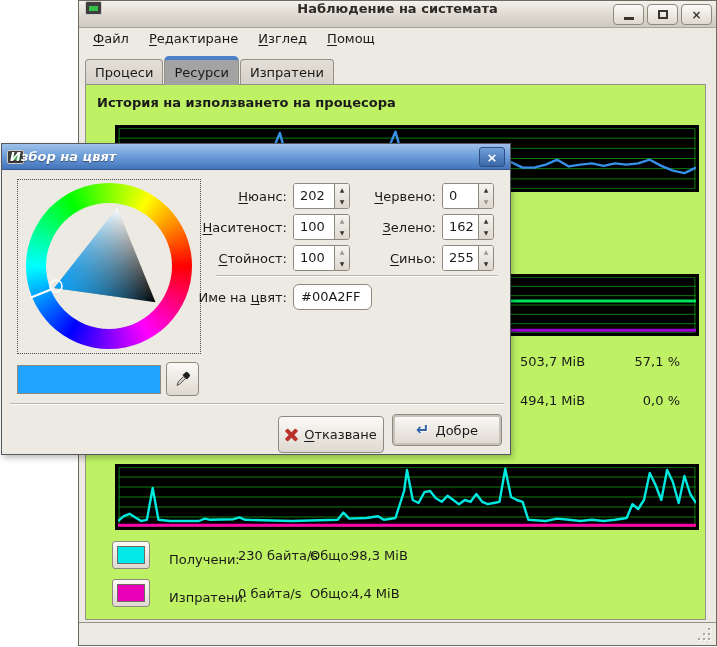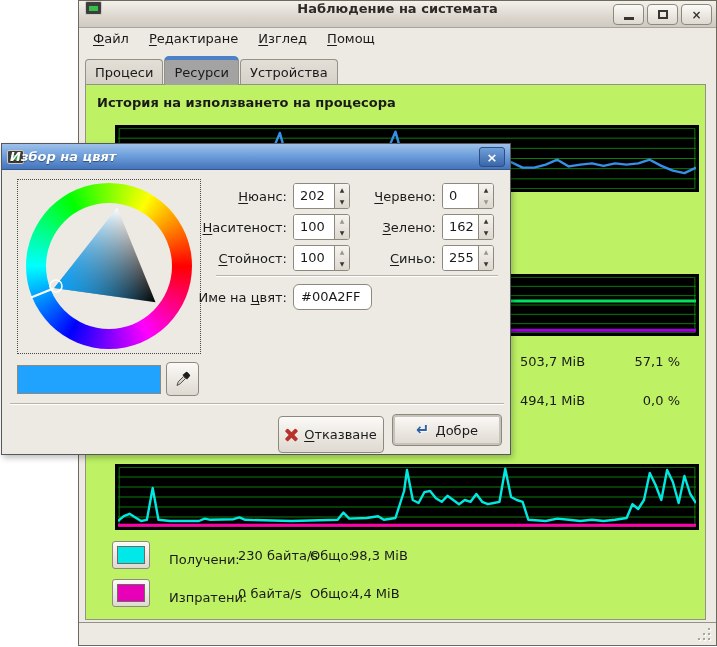--- a/index.html
+++ b/index.html
@@ -154,21 +154,21 @@
   <div class="menubar">
     <span class="menu-item"><u>Ф</u>айл</span>
     <span class="menu-item"><u>Р</u>едактиране</span>
     <span class="menu-item"><u>И</u>зглед</span>
     <span class="menu-item"><u>П</u>омощ</span>
   </div>
 
   <div class="tabbar">
     <span class="tab">Процеси</span>
     <span class="tab active">Ресурси</span>
-    <span class="tab">Устройства</span>
+    <span class="tab">Изпратени</span>
   </div>
 
   <div class="notebook">
     <div class="section-title">История на използването на процесора</div>
 
     <div class="chart chart-cpu">
         <svg viewBox="0 0 100 100" preserveAspectRatio="none">
           <line x1="0" x2="100" y1="16.666666666666668" y2="16.666666666666668" stroke="#0C7C0C" vector-effect="non-scaling-stroke"></line>
           <line x1="0" x2="100" y1="33.333333333333336" y2="33.333333333333336" stroke="#0C7C0C" vector-effect="non-scaling-stroke"></line>
           <line x1="0" x2="100" y1="50" y2="50" stroke="#0C7C0C" vector-effect="non-scaling-stroke"></line>

